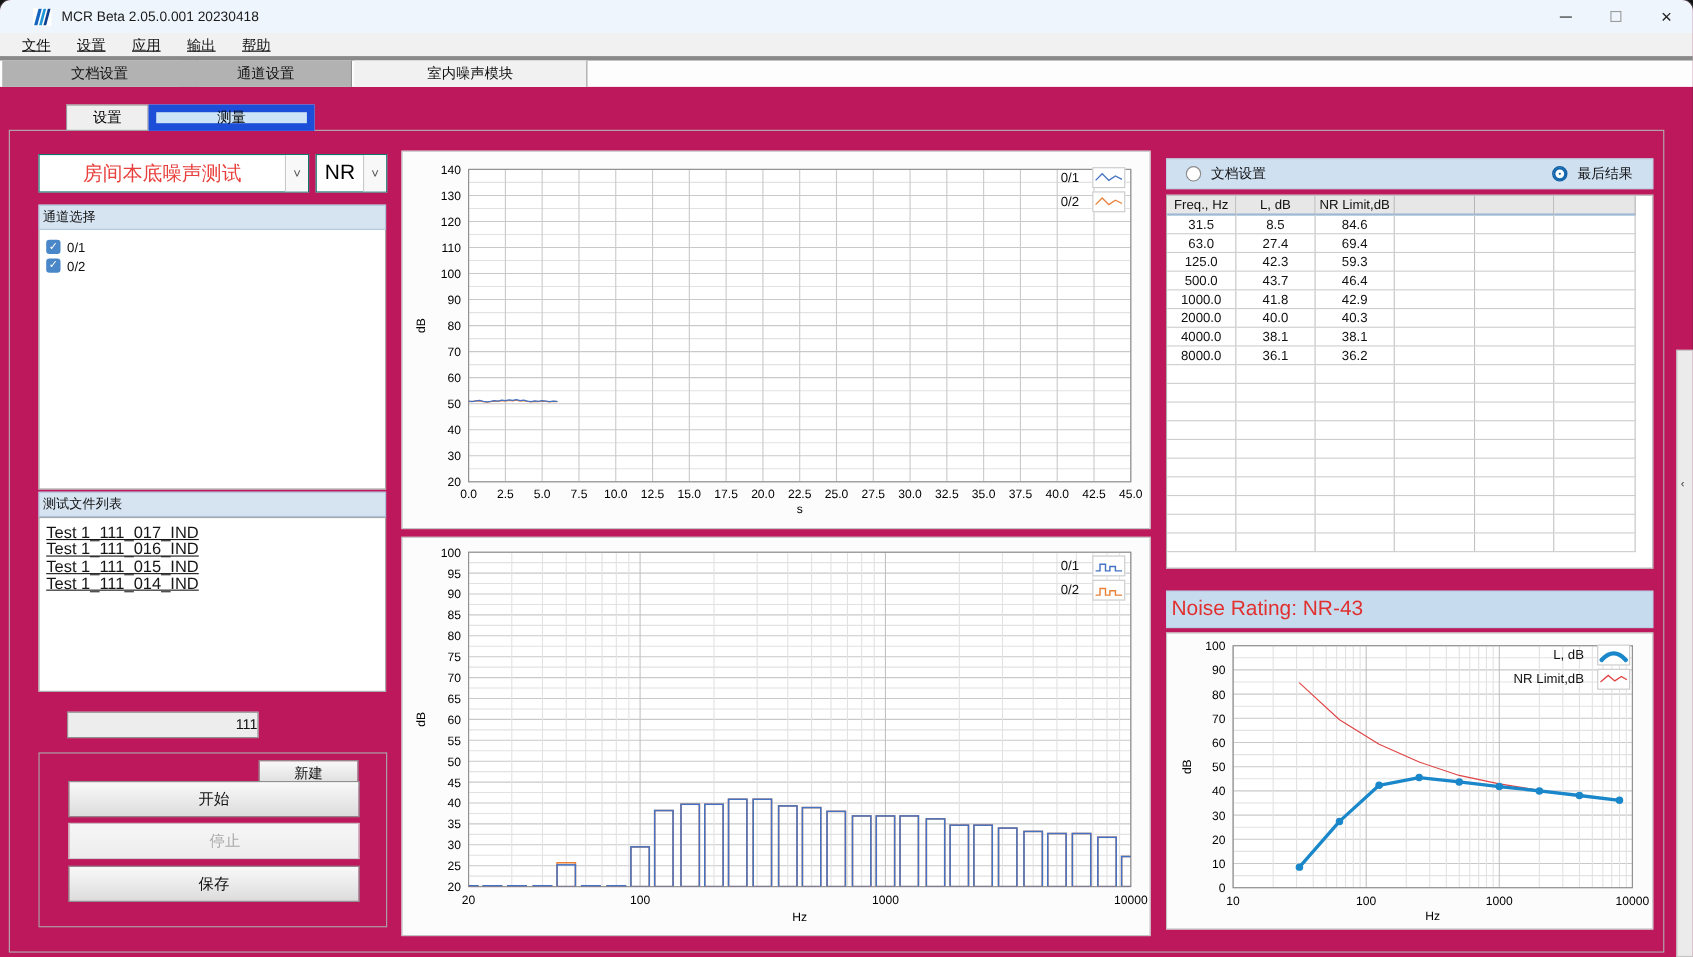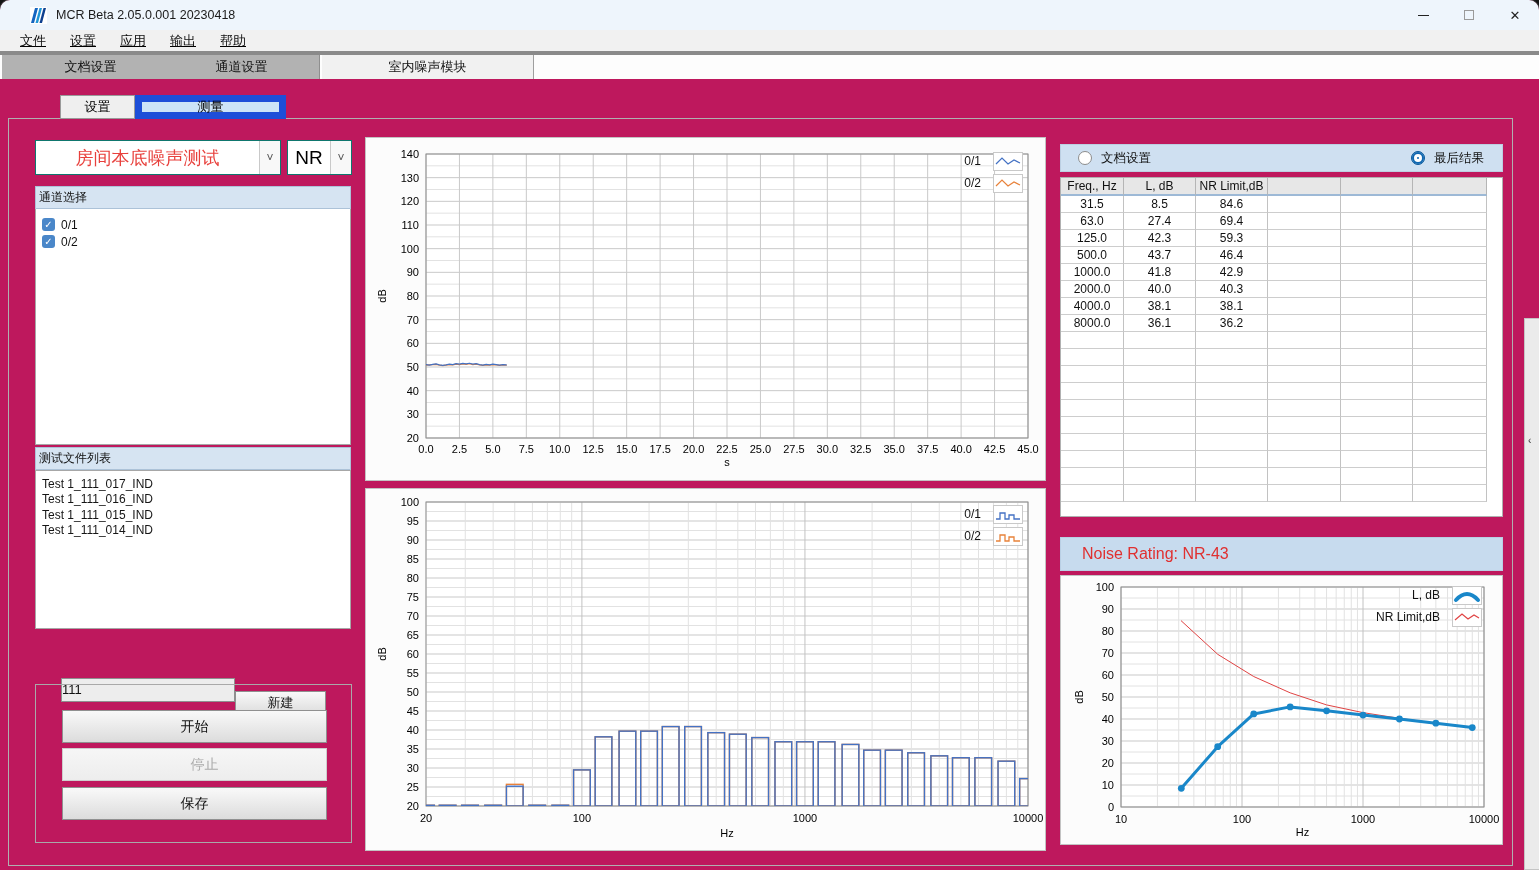--- a/index.html
+++ b/index.html
@@ -33,22 +33,22 @@
   .nr-combo{left:287px;top:140px;width:65px;height:35px;}
   .nr-combo-value{position:absolute;left:0;right:21px;top:0;bottom:0;display:flex;align-items:center;justify-content:center;font-size:19px;color:#000;}
   .hdrstrip{background:#d6e4f2;border:1px solid #acc2d8;font-size:12px;color:#111;display:flex;align-items:center;padding-left:3px;}
   .hdr-chan{left:35px;top:186px;width:316px;height:23px;}
   .chanlist{left:35px;top:209px;width:316px;height:236px;background:#fff;border:1px solid #a7a7a7;border-top:none;padding-top:7px;}
   .chan-row{display:flex;align-items:center;gap:6px;height:17px;padding-left:6px;}
   .checkbox{width:13px;height:13px;background:#4a87c9;border-radius:3px;color:#fff;font-size:10px;line-height:13px;text-align:center;}
   .chan-label{font-size:12px;color:#111;}
   .hdr-files{left:35px;top:447px;width:316px;height:23px;}
   .filelist{left:35px;top:470px;width:316px;height:159px;background:#fff;border:1px solid #a7a7a7;padding:6px 0 0 6px;}
-  .file-item{font-size:12px;color:#161616;line-height:15.3px;}
-  .name-input{left:61px;top:678px;width:174px;height:24px;background:#ededed;border:1px solid #8f8f8f;text-align:left;font-size:13px;line-height:22px;color:#111;}
+  .file-item{font-size:15px;color:#161616;line-height:15.3px;text-decoration:underline;}
+  .name-input{left:61px;top:647px;width:174px;height:24px;background:#ededed;border:1px solid #8f8f8f;text-align:right;font-size:13px;line-height:22px;color:#111;}
   .btn{background:linear-gradient(#f9f9f9,#dcdcdc);border:1px solid #909090;display:flex;align-items:center;justify-content:center;font-size:14px;color:#111;}
   .btn.small{font-size:13px;margin-top:44px;}
   .btn.disabled{background:linear-gradient(#f6f6f6,#ededed);border-color:#cdcdcd;color:#aaa;padding-left:20px;}
   .new-btn{left:235px;top:647px;width:91px;height:24px;}
   .transport-box{left:35px;top:684px;width:317px;height:159px;border:1px solid #a9a9a9;}
   .btn-start{left:62px;top:710px;width:265px;height:33px;}
   .btn-stop{left:62px;top:748px;width:265px;height:33px;}
   .btn-save{left:62px;top:787px;width:265px;height:33px;}
   
   .chart-panel{background:#fcfcfc;border:1px solid #c3c3c3;}
@@ -68,21 +68,21 @@
   .radio-group{position:absolute;top:0;bottom:0;display:flex;align-items:center;gap:9px;}
   .radio{width:14px;height:14px;border-radius:50%;background:#fff;border:1px solid #8c8c8c;}
   .radio.on{background:#0f67b1;border:1px solid #0d5c9e;box-shadow:inset 0 0 0 2px #0f67b1, inset 0 0 0 5px #fff;}
   .radio-label{font-size:12.5px;color:#111;}
   .table-wrap{left:1060px;top:177px;width:443px;height:340px;background:#fff;border:1px solid #b0b0b0;overflow:hidden;}
   .tgrid-row{display:grid;grid-template-columns:63px 72px 72px 73px 72px 74px;height:17px;}
   .tgrid-row.header{height:18px;}
   .tcell{border-right:1px solid #c2c2c2;border-bottom:1px solid #cdcdcd;font-size:12px;color:#111;display:flex;align-items:center;justify-content:center;overflow:hidden;}
   .tgrid-row.header .tcell{background:#e7e7e7;border-bottom:2px solid #9db9d6;border-right:1px solid #b5b5b5;}
   .noise-strip{left:1060px;top:537px;width:443px;height:34px;background:#c7dbee;border:1px solid #b9cfe4;display:flex;align-items:center;}
-  .noise-text{font-size:16px;color:#e03030;padding-left:21px;}
+  .noise-text{font-size:19px;color:#e03030;padding-left:4px;}
   
   .splitter{left:1524px;top:318px;width:15px;height:552px;background:#ebebeb;border:1px solid #c4c4c4;border-right:none;}
   .splitter-arrow{position:absolute;left:3px;top:116px;font-size:10px;color:#333;}
 </style>
 </head>
 <body>
 
 <div id="window">
 
   <div class="abs titlebar">

